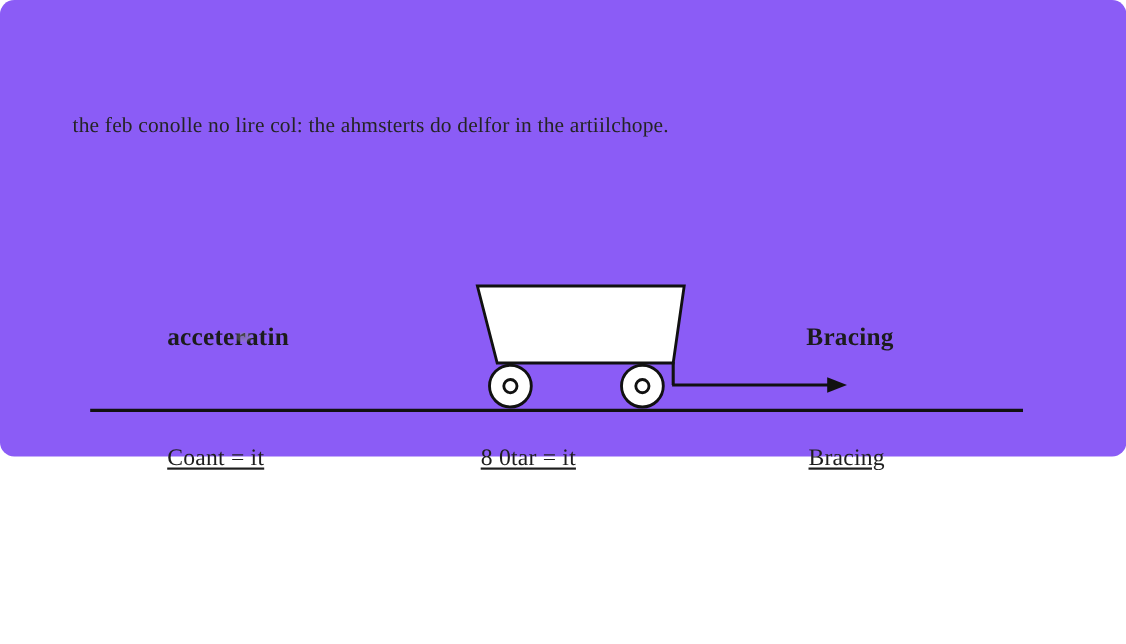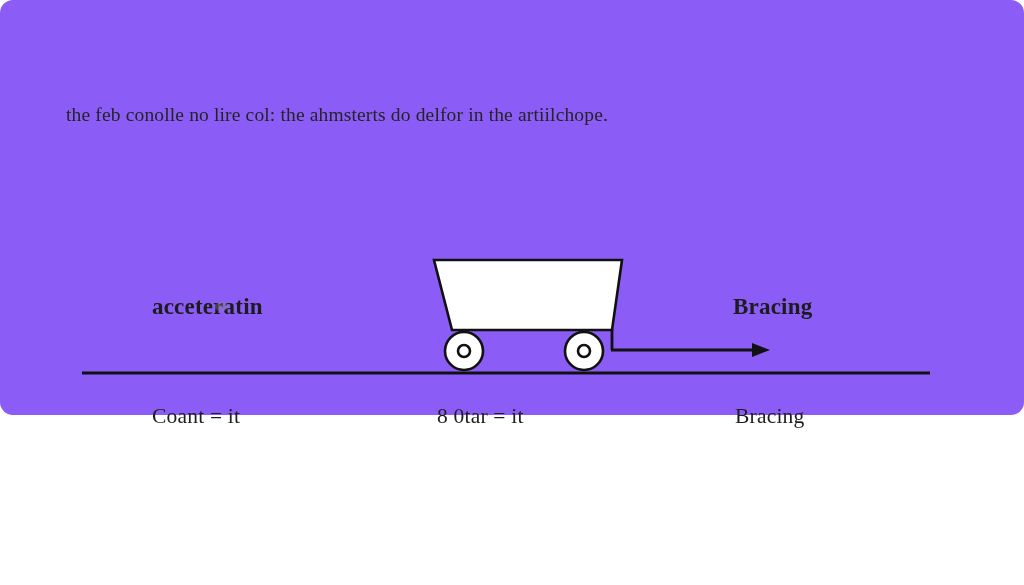--- a/index.html
+++ b/index.html
@@ -77,20 +77,21 @@
   }
 
   
   .caption {
     position: absolute;
     font-family: "Liberation Serif", "DejaVu Serif", serif;
     font-size: 21.5px;
     color: #1e1e1e;
     white-space: nowrap;
     letter-spacing: 0.2px;
+    text-decoration: underline;
   }
   #caption-left   { left: 152px; top: 404px; }
   #caption-center { left: 437px; top: 404px; }
   #caption-right  { left: 735px; top: 404px; }
 </style>
 </head>
 <body>
 
 <div id="stage">
 

